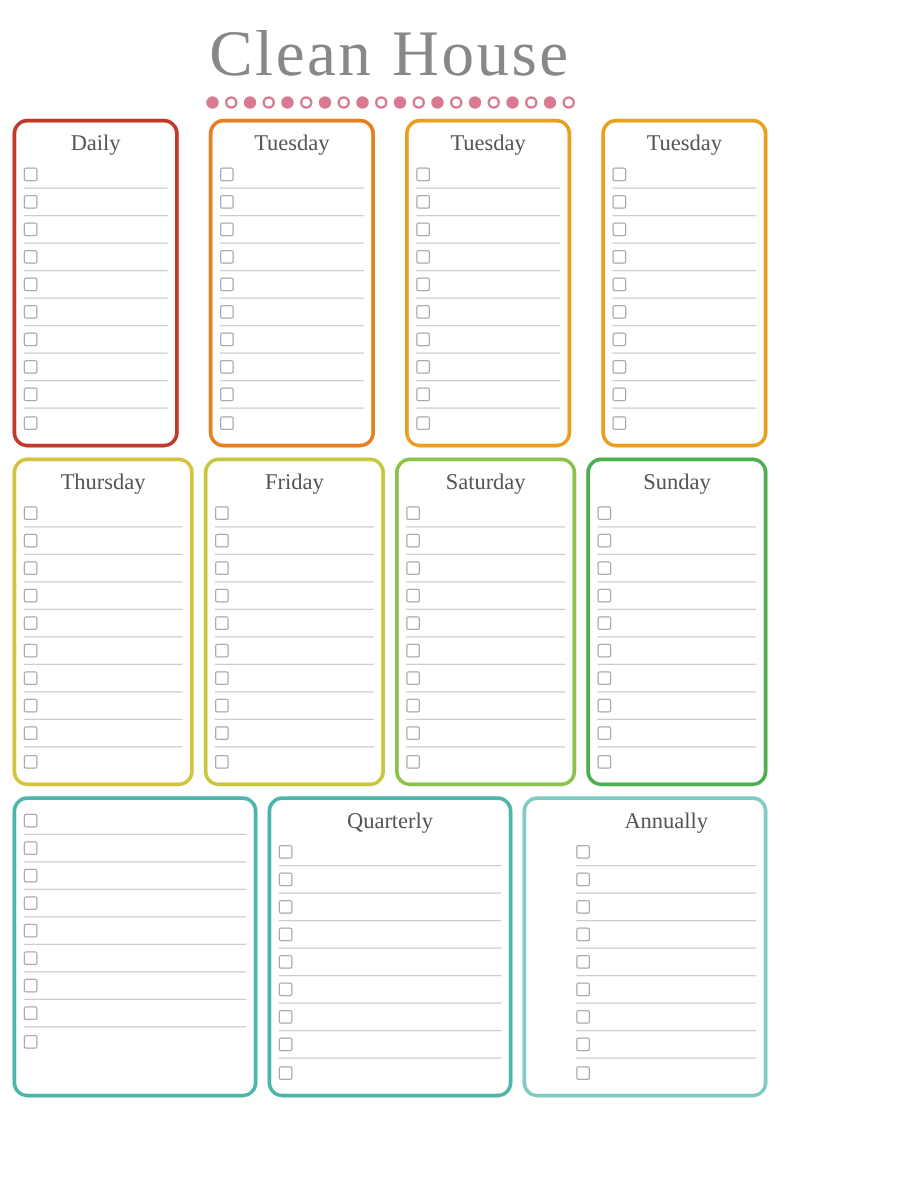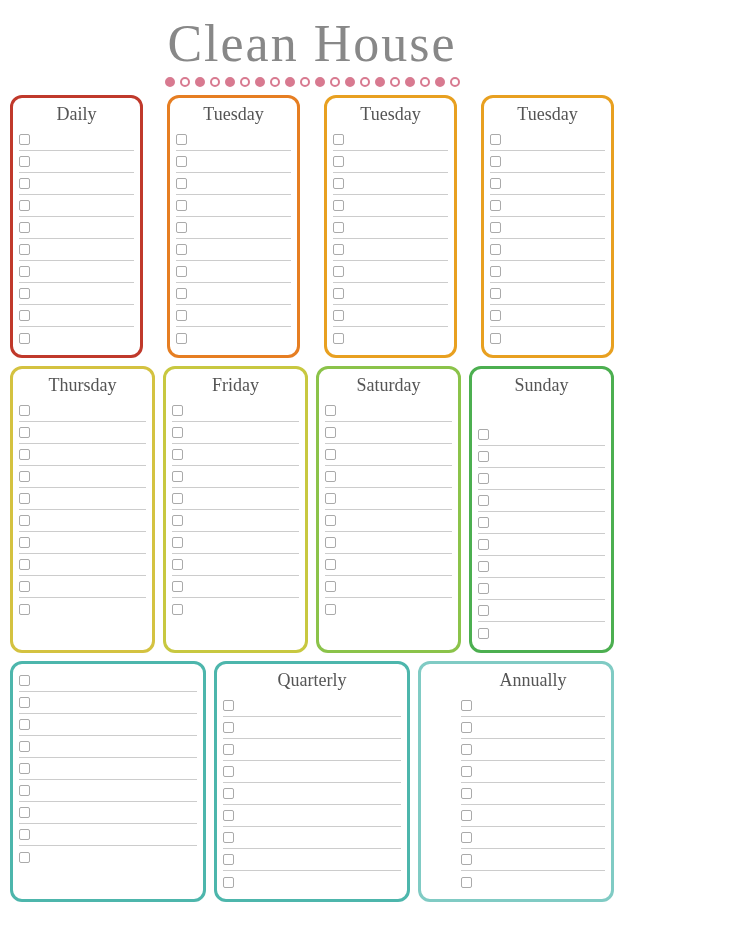--- a/index.html
+++ b/index.html
@@ -80,22 +80,22 @@
       font-family: Georgia, serif;
       margin-bottom: 4px;
       font-weight: normal;
     }
     .card-daily { border-color: #c0392b; }
     .card-monday { border-color: #e67e22; }
     .card-tuesday { border-color: #e8a020; }
     .card-wednesday { border-color: #e8a020; }
     .card-thursday { border-color: #d4c240; }
     .card-friday { border-color: #c8c840; }
-    .card-saturday { border-color: #8bc34a; }
-    .card-sunday { border-color: #4caf50; gap: 24px; }
+    .card-saturday { border-color: #8bc34a; justify-content: space-between; }
+    .card-sunday { border-color: #4caf50; }
     .card-monthly { border-color: #4db6ac; }
     .card-quarterly { border-color: #4db6ac; }
     .card-annually { border-color: #80cbc4; padding-left: 40px; }
 
     .checklist {
       display: flex;
       flex-direction: column;
       gap: 0;
     }
     .check-row {

